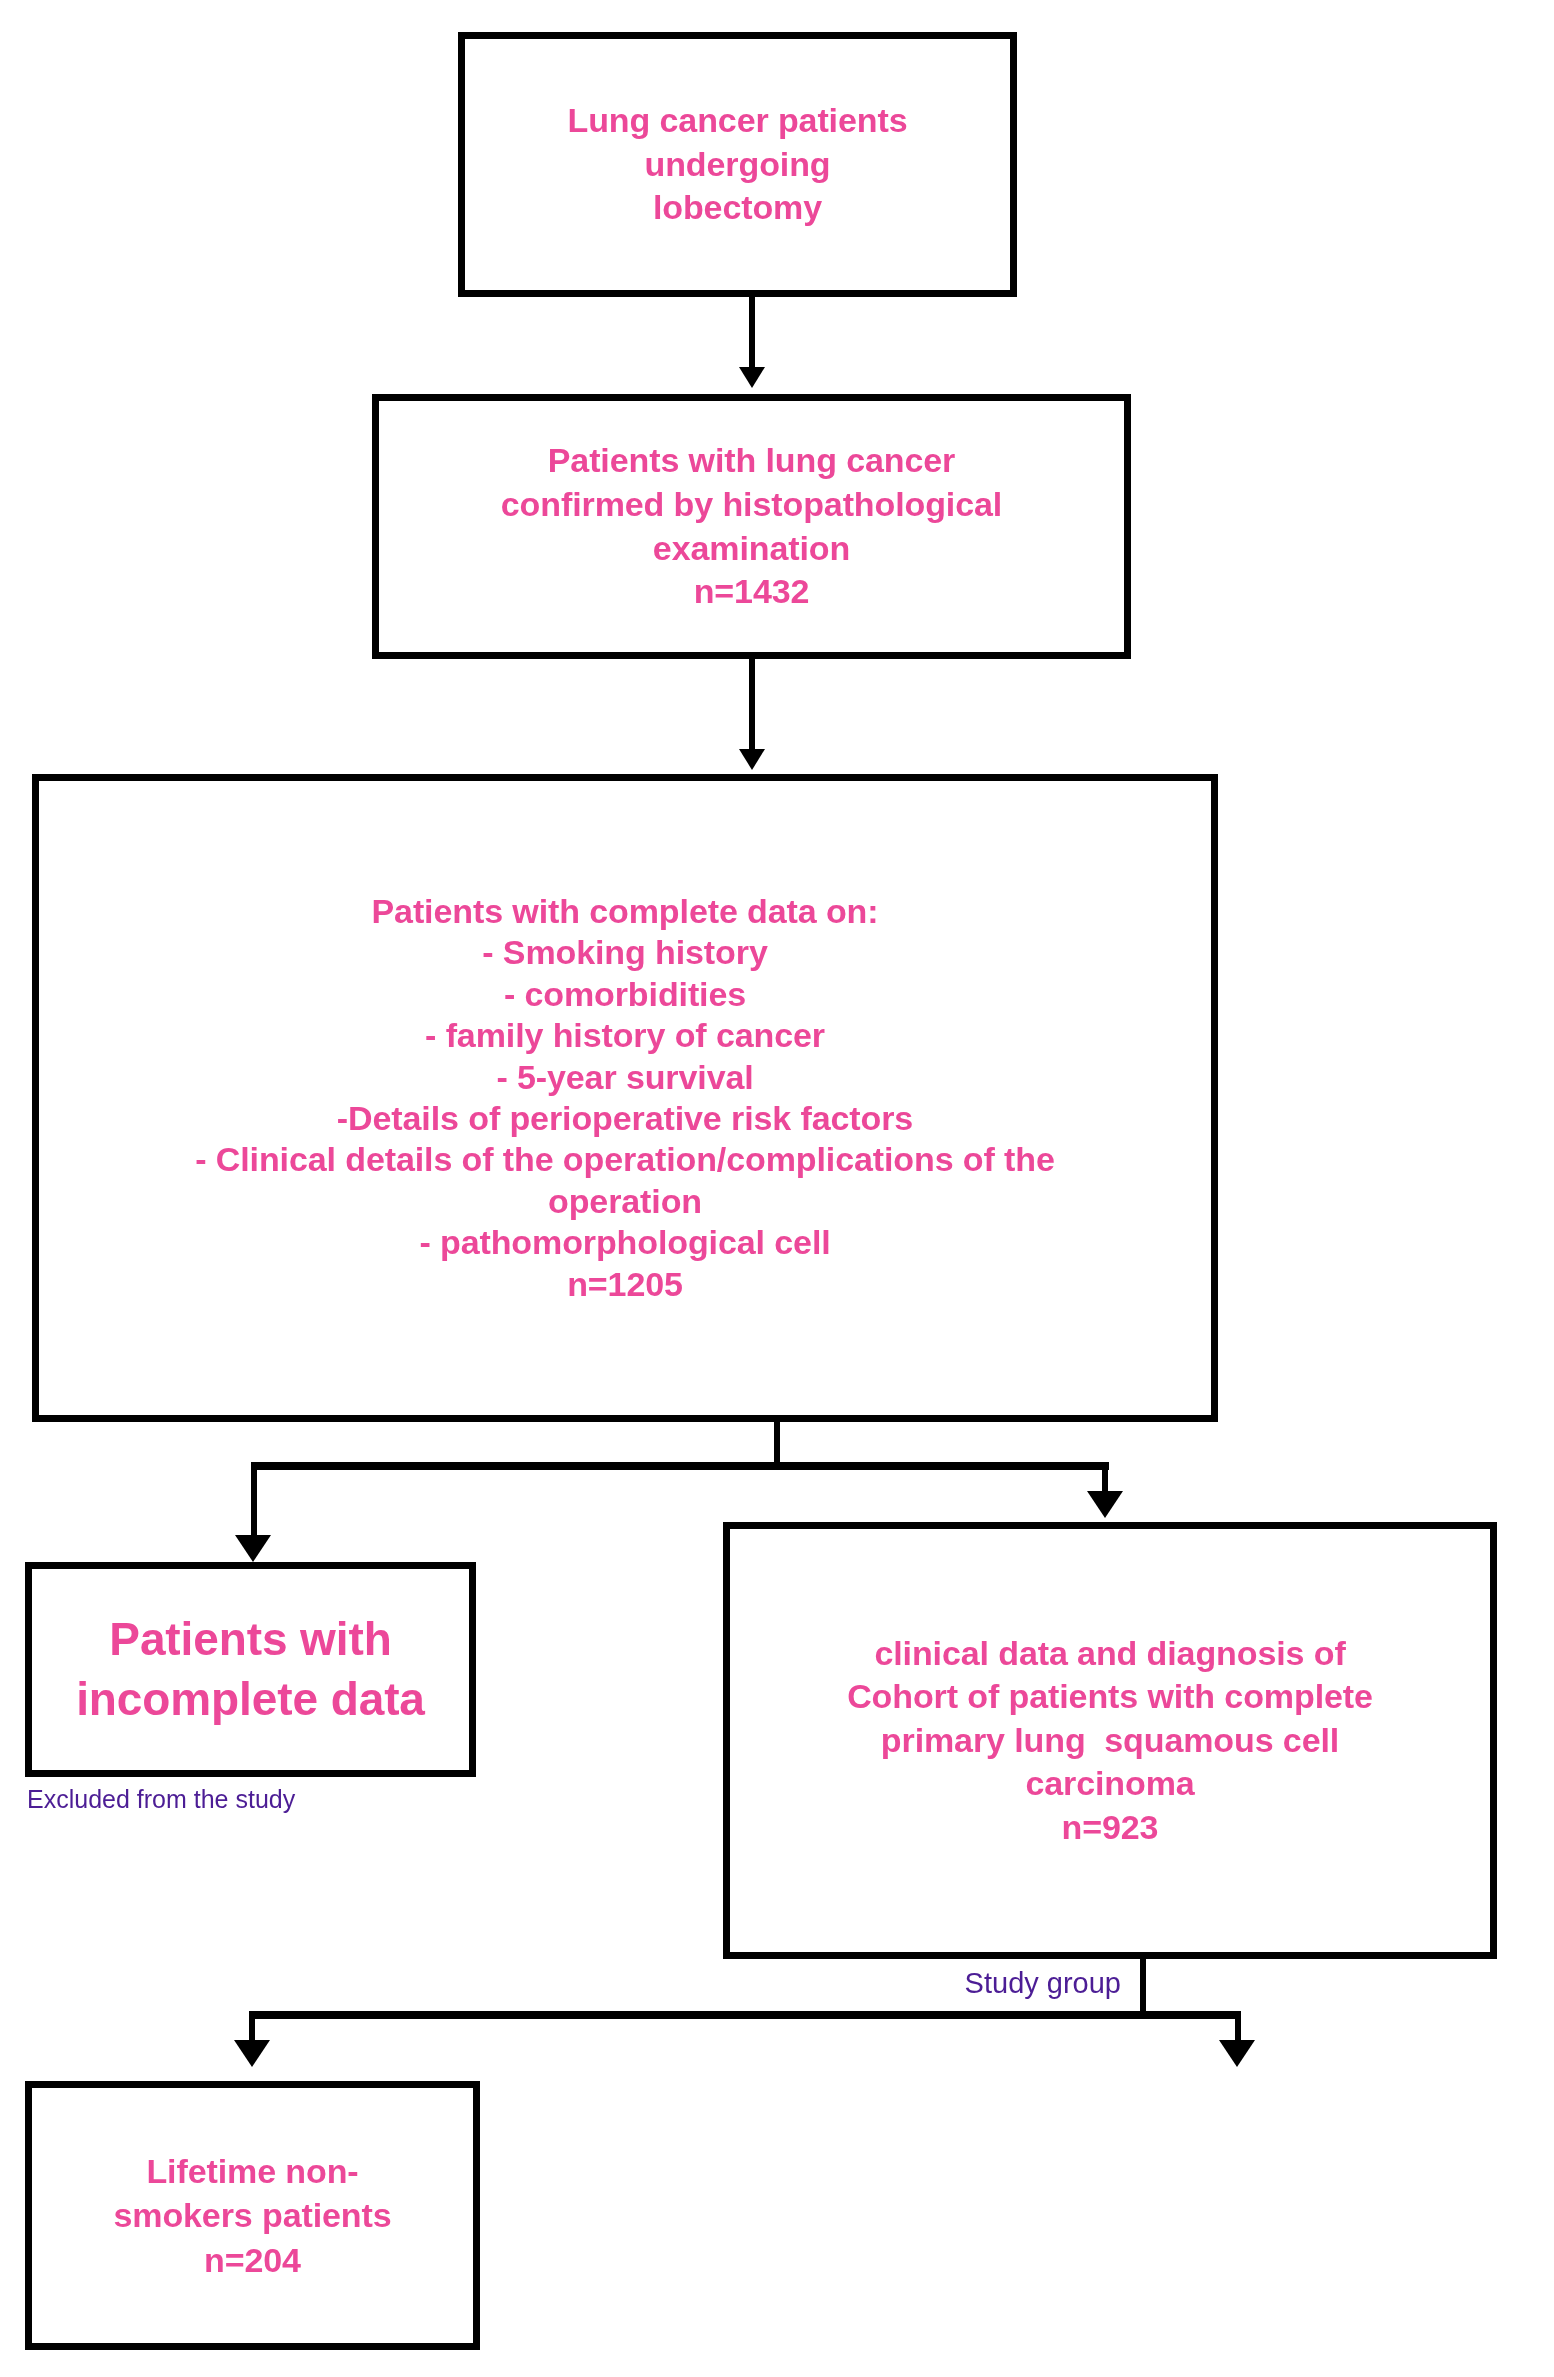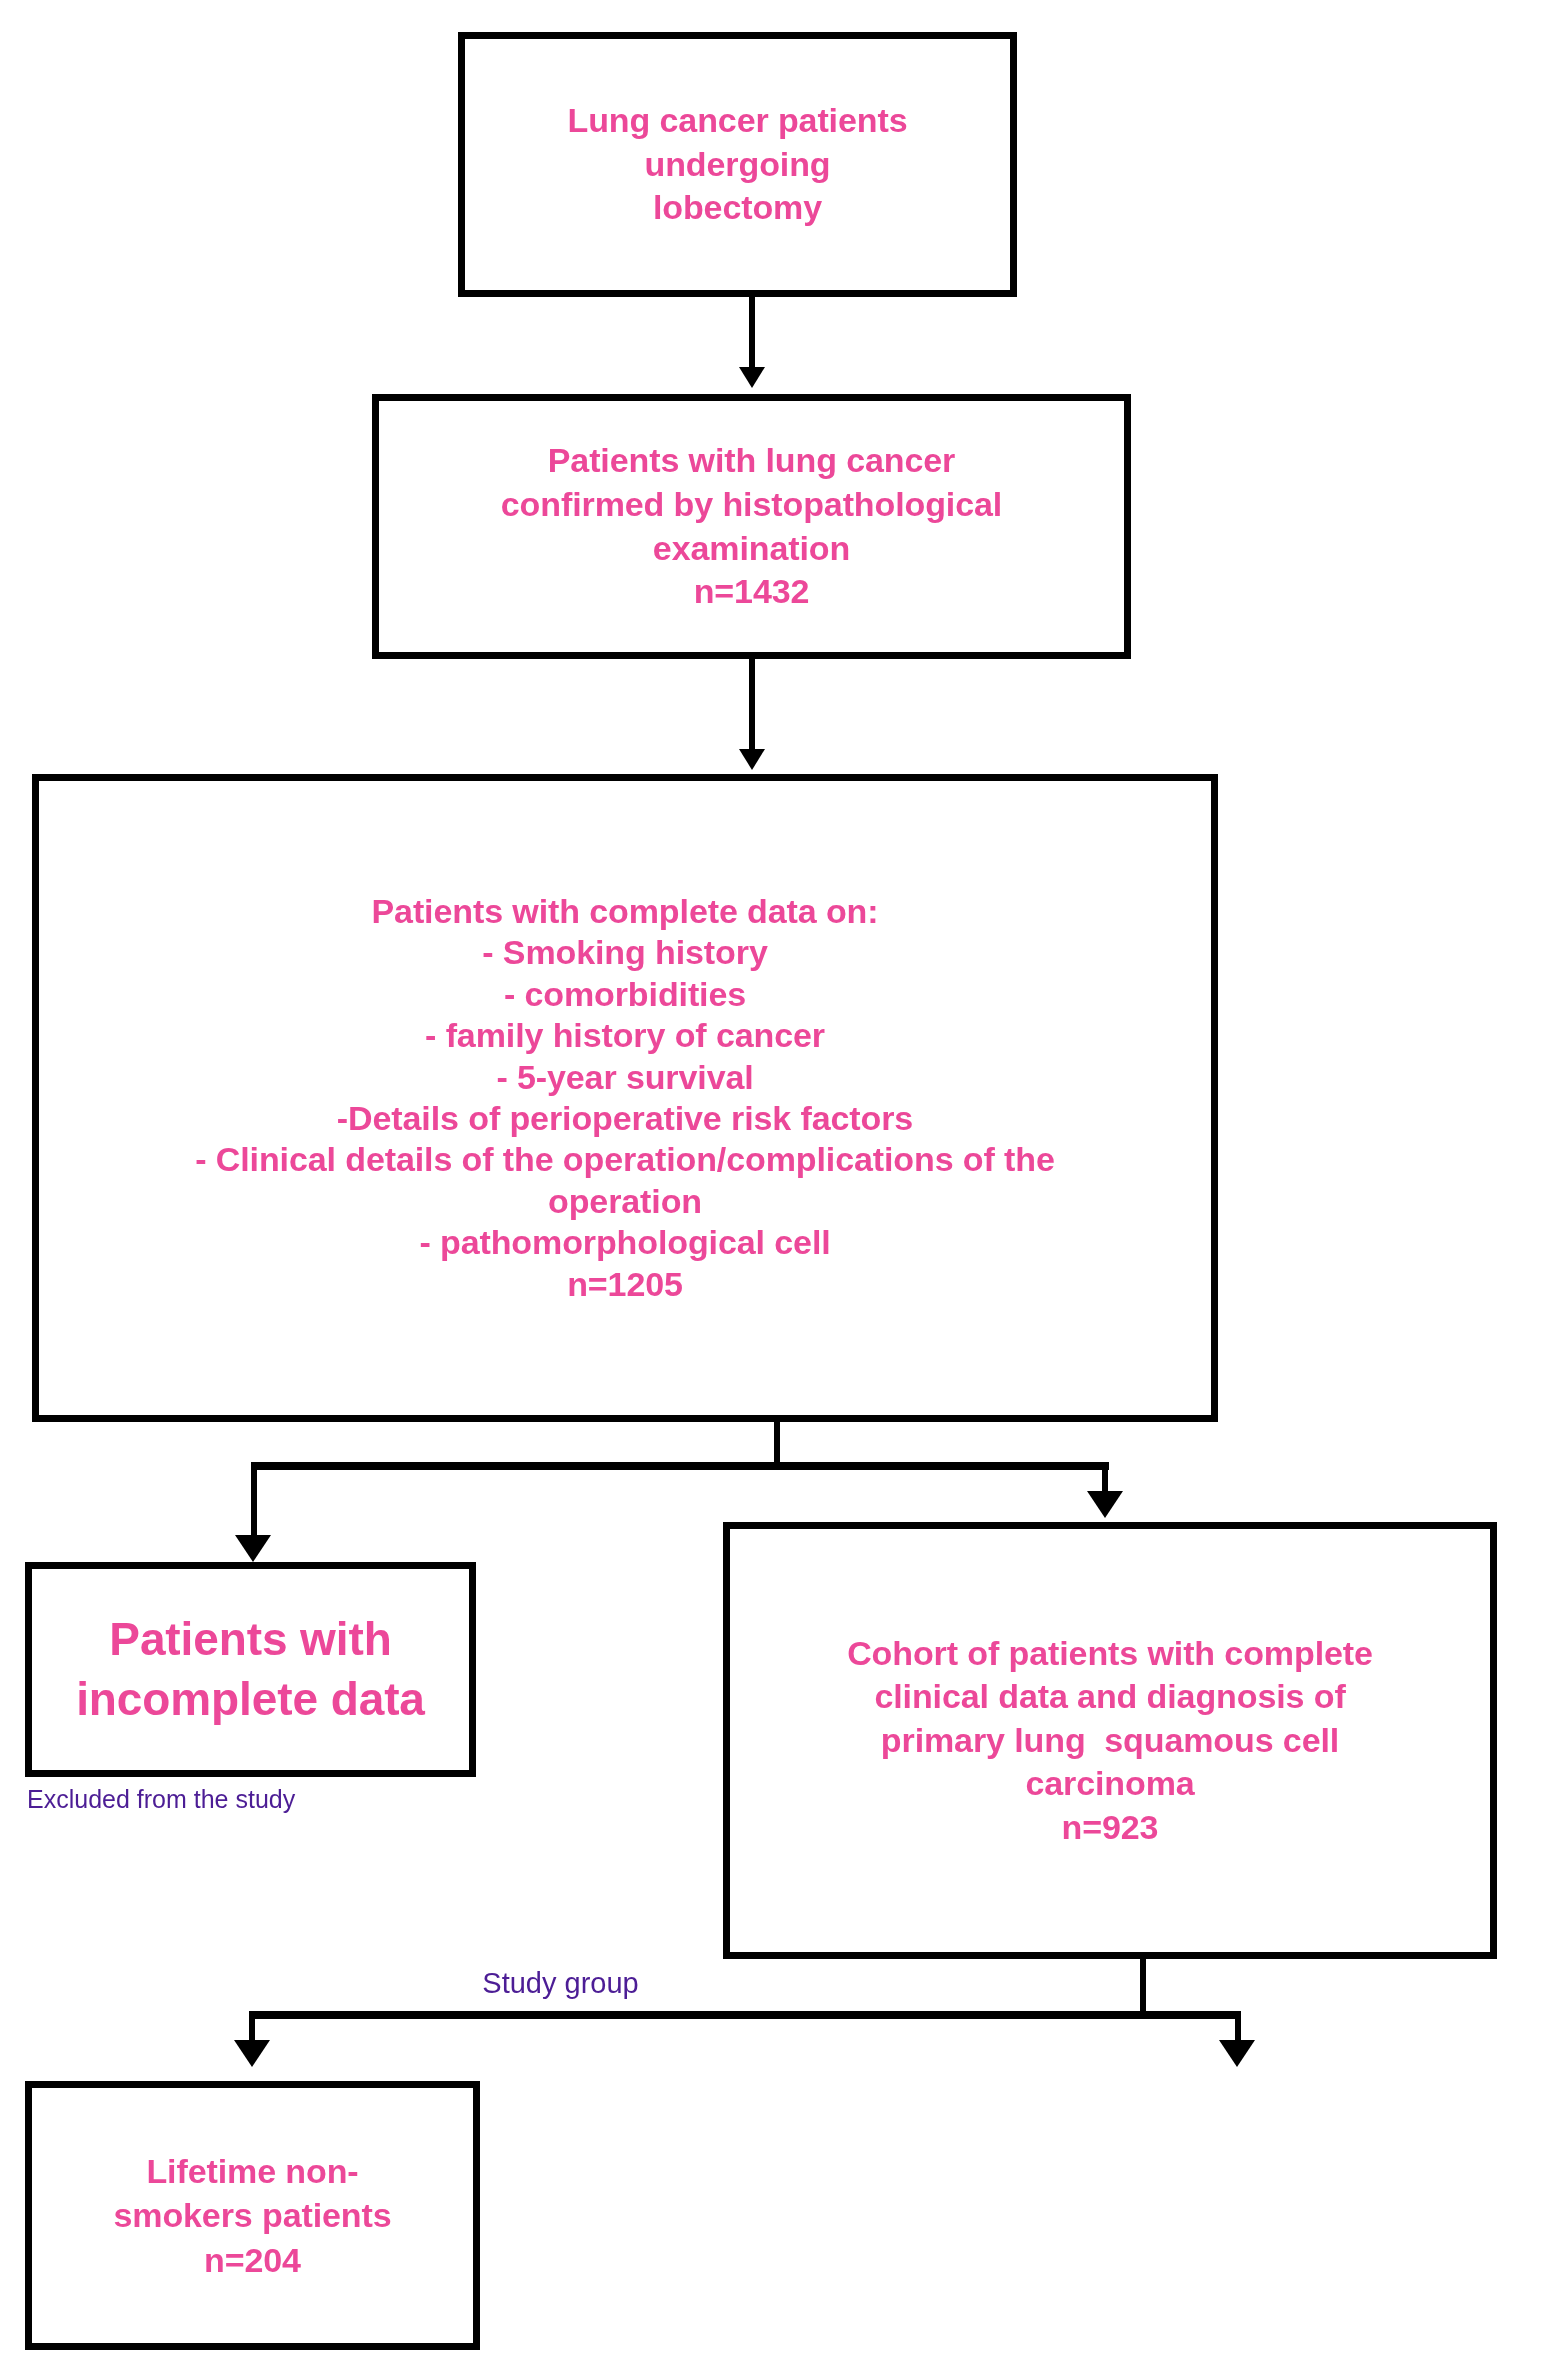--- a/index.html
+++ b/index.html
@@ -47,21 +47,21 @@
   
   .annotation {
     position: absolute;
     color: #4c1d95;
     font-weight: 400;
     white-space: pre;
   }
   #excluded-note { left: 27px; top: 1785px; font-size: 25px; }
   #study-group-note {
     left: 0px; top: 1966px; width: 1121px;
-    text-align: center; font-size: 29px;
+    text-align: right; font-size: 29px;
     background: #ffffff; padding: 1.4px 0;
     z-index: 5;
   }
 
   
   .conn { position: absolute; background: #000000; }
   .v { width: 6.4px; }
   .h { height: 7.9px; }
   .arrowhead {
     position: absolute;
@@ -129,22 +129,22 @@
     <span class="line">n=1205</span>
   </div>
 
   <div class="node" id="node-incomplete">
     <span class="line">Patients with</span>
     <span class="line">incomplete data</span>
   </div>
   <div class="annotation" id="excluded-note">Excluded from the study</div>
 
   <div class="node" id="node-cohort">
+    <span class="line">clinical data and diagnosis of</span>
     <span class="line">Cohort of patients with complete</span>
-    <span class="line">clinical data and diagnosis of</span>
     <span class="line">primary lung  squamous cell</span>
     <span class="line">carcinoma</span>
     <span class="line">n=923</span>
   </div>
 
   <div class="annotation" id="study-group-note">Study group</div>
 
   <div class="node" id="node-nonsmokers">
     <span class="line">Lifetime non-</span>
     <span class="line">smokers patients</span>

